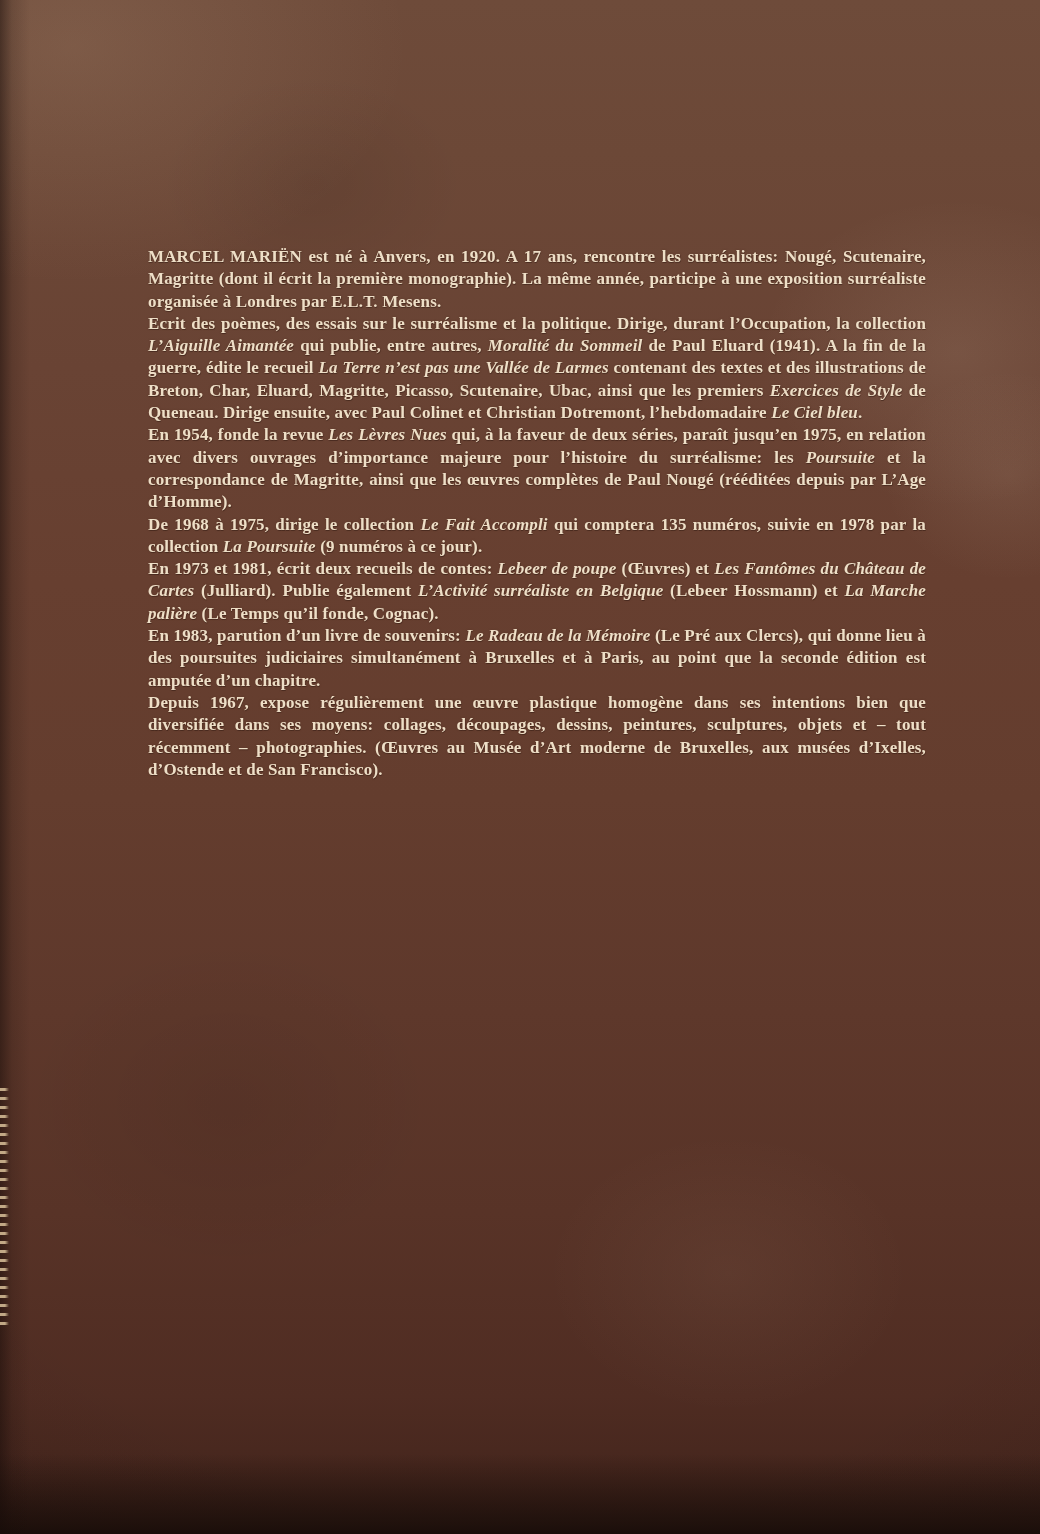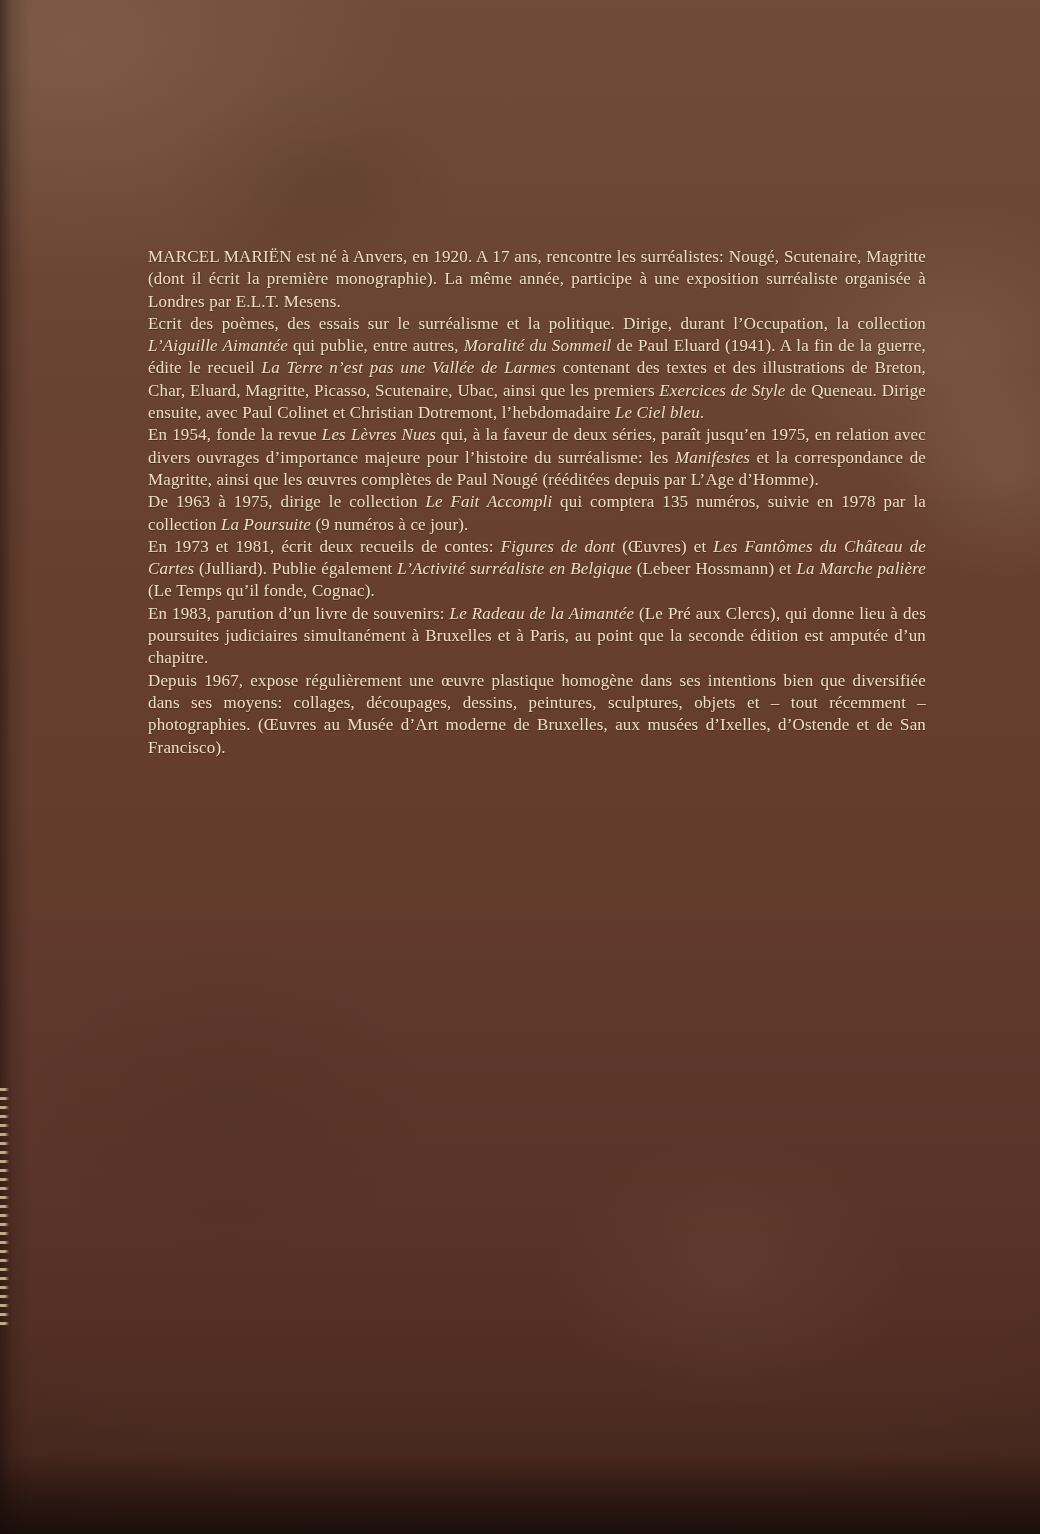--- a/index.html
+++ b/index.html
@@ -55,40 +55,40 @@
             mask-image: linear-gradient(90deg, #000 55%, transparent 100%);
   }
   
   .bio {
     position: absolute;
     left: 148px;
     top: 246px;
     width: 778px;
     color: #eedfc7;
     font-family: "Liberation Serif", "DejaVu Serif", serif;
-    font-weight: normal;
+    font-weight: bold;
     font-size: 17px;
     line-height: 22.3px;
     text-align: justify;
     letter-spacing: 0.15px;
     text-shadow:
       0 0 2px rgba(84,48,34,0.55),
       0.4px 0.6px 0.6px rgba(40,20,14,0.45);
   }
   .bio p { margin: 0; }
   .bio em { font-style: italic; }
 </style>
 </head>
 <body>
 
 <div class="scene">
   <div class="cover"></div>
   <div class="page-edge"></div>
   <div class="bio">
       <p><span>MARCEL MARIËN est né à Anvers, en 1920. A 17 ans, rencontre les surréalistes: Nougé, Scutenaire, Magritte (dont il écrit la première monographie). La même année, participe à une exposition surréaliste organisée à Londres par E.L.T. Mesens.</span></p>
       <p><span>Ecrit des poèmes, des essais sur le surréalisme et la politique. Dirige, durant l’Occupation, la collection </span><em>L’Aiguille Aimantée</em><span> qui publie, entre autres, </span><em>Moralité du Sommeil</em><span> de Paul Eluard (1941). A la fin de la guerre, édite le recueil </span><em>La Terre n’est pas une Vallée de Larmes</em><span> contenant des textes et des illustrations de Breton, Char, Eluard, Magritte, Picasso, Scutenaire, Ubac, ainsi que les premiers </span><em>Exercices de Style</em><span> de Queneau. Dirige ensuite, avec Paul Colinet et Christian Dotremont, l’hebdomadaire </span><em>Le Ciel bleu</em><span>.</span></p>
-      <p><span>En 1954, fonde la revue </span><em>Les Lèvres Nues</em><span> qui, à la faveur de deux séries, paraît jusqu’en 1975, en relation avec divers ouvrages d’importance majeure pour l’histoire du surréalisme: les </span><em>Manifestes</em><span> et la correspondance de Magritte, ainsi que les œuvres complètes de Paul Nougé (rééditées depuis par L’Age d’Homme).</span></p>
-      <p><span>De 1963 à 1975, dirige le collection </span><em>Le Fait Accompli</em><span> qui comptera 135 numéros, suivie en 1978 par la collection </span><em>La Poursuite</em><span> (9 numéros à ce jour).</span></p>
-      <p><span>En 1973 et 1981, écrit deux recueils de contes: </span><em>Figures de dont</em><span> (Œuvres) et </span><em>Les Fantômes du Château de Cartes</em><span> (Julliard). Publie également </span><em>L’Activité surréaliste en Belgique</em><span> (Lebeer Hossmann) et </span><em>La Marche palière</em><span> (Le Temps qu’il fonde, Cognac).</span></p>
-      <p><span>En 1983, parution d’un livre de souvenirs: </span><em>Le Radeau de la Aimantée</em><span> (Le Pré aux Clercs), qui donne lieu à des poursuites judiciaires simultanément à Bruxelles et à Paris, au point que la seconde édition est amputée d’un chapitre.</span></p>
+      <p><span>En 1954, fonde la revue </span><em>Les Lèvres Nues</em><span> qui, à la faveur de deux séries, paraît jusqu’en 1975, en relation avec divers ouvrages d’importance majeure pour l’histoire du surréalisme: les </span><em>Poursuite</em><span> et la correspondance de Magritte, ainsi que les œuvres complètes de Paul Nougé (rééditées depuis par L’Age d’Homme).</span></p>
+      <p><span>De 1968 à 1975, dirige le collection </span><em>Le Fait Accompli</em><span> qui comptera 135 numéros, suivie en 1978 par la collection </span><em>La Poursuite</em><span> (9 numéros à ce jour).</span></p>
+      <p><span>En 1973 et 1981, écrit deux recueils de contes: </span><em>Lebeer de poupe</em><span> (Œuvres) et </span><em>Les Fantômes du Château de Cartes</em><span> (Julliard). Publie également </span><em>L’Activité surréaliste en Belgique</em><span> (Lebeer Hossmann) et </span><em>La Marche palière</em><span> (Le Temps qu’il fonde, Cognac).</span></p>
+      <p><span>En 1983, parution d’un livre de souvenirs: </span><em>Le Radeau de la Mémoire</em><span> (Le Pré aux Clercs), qui donne lieu à des poursuites judiciaires simultanément à Bruxelles et à Paris, au point que la seconde édition est amputée d’un chapitre.</span></p>
       <p><span>Depuis 1967, expose régulièrement une œuvre plastique homogène dans ses intentions bien que diversifiée dans ses moyens: collages, découpages, dessins, peintures, sculptures, objets et – tout récemment – photographies. (Œuvres au Musée d’Art moderne de Bruxelles, aux musées d’Ixelles, d’Ostende et de San Francisco).</span></p>
     </div>
 </div>
 
 </body></html>

